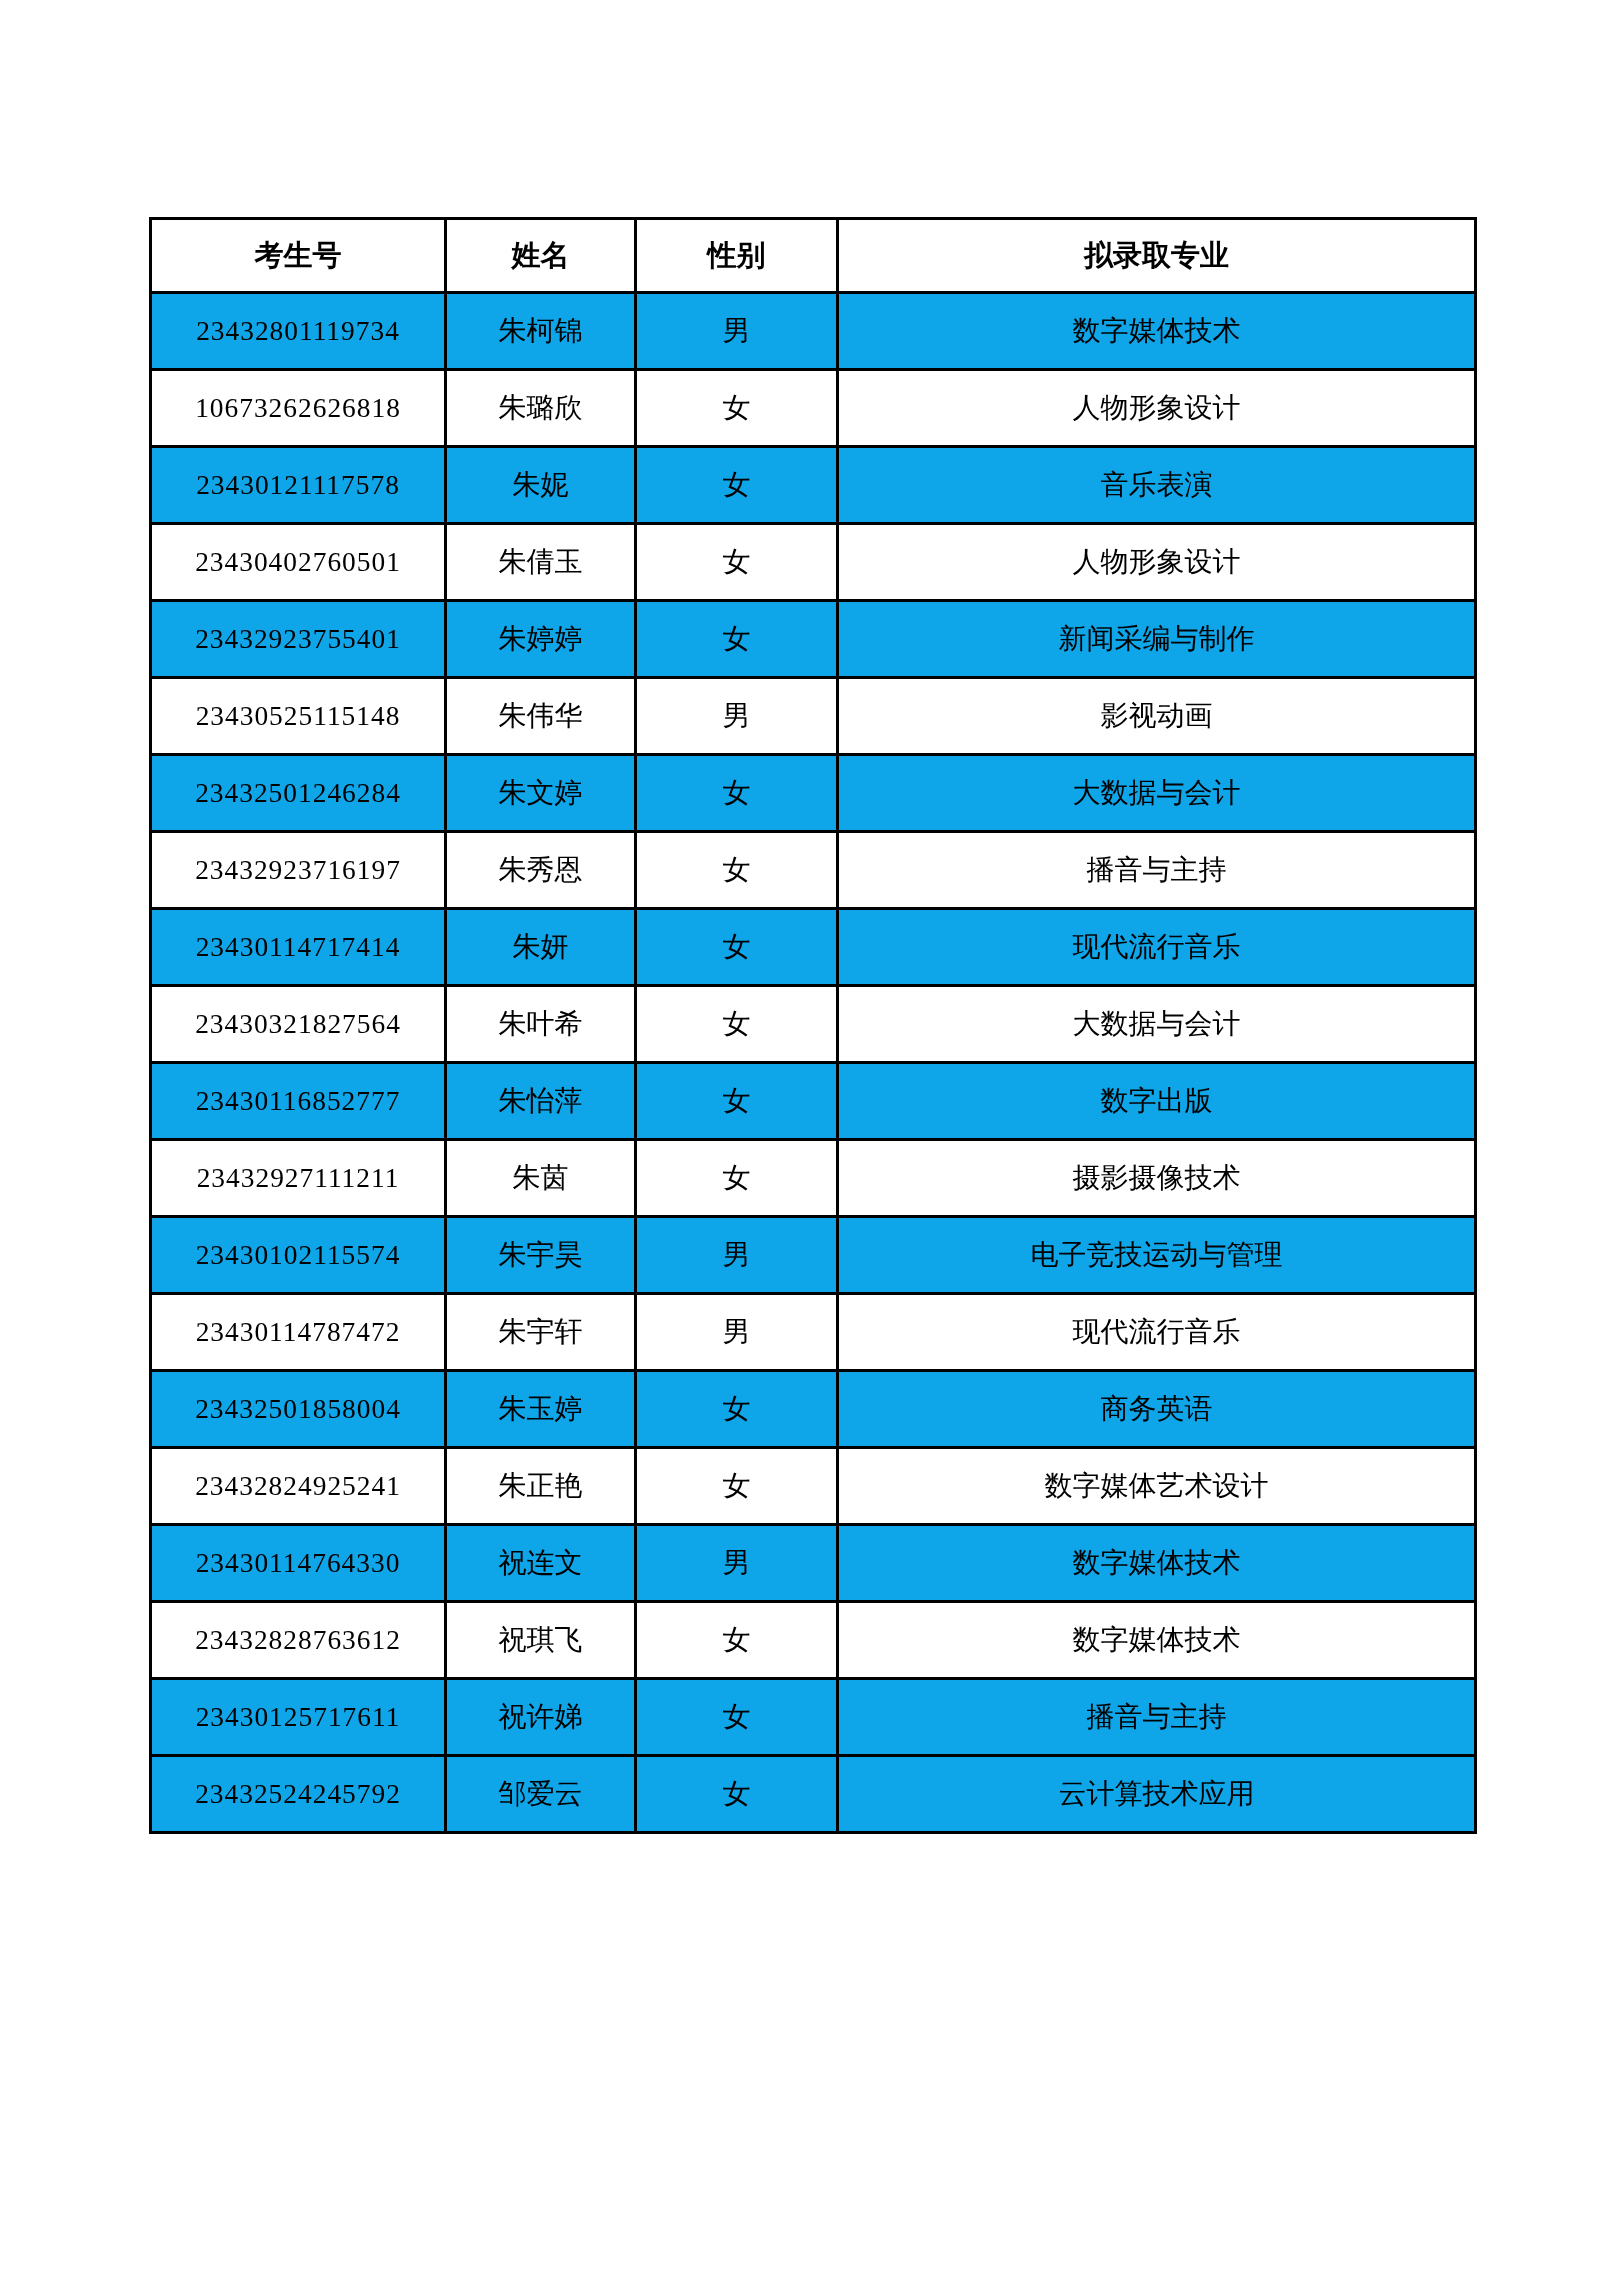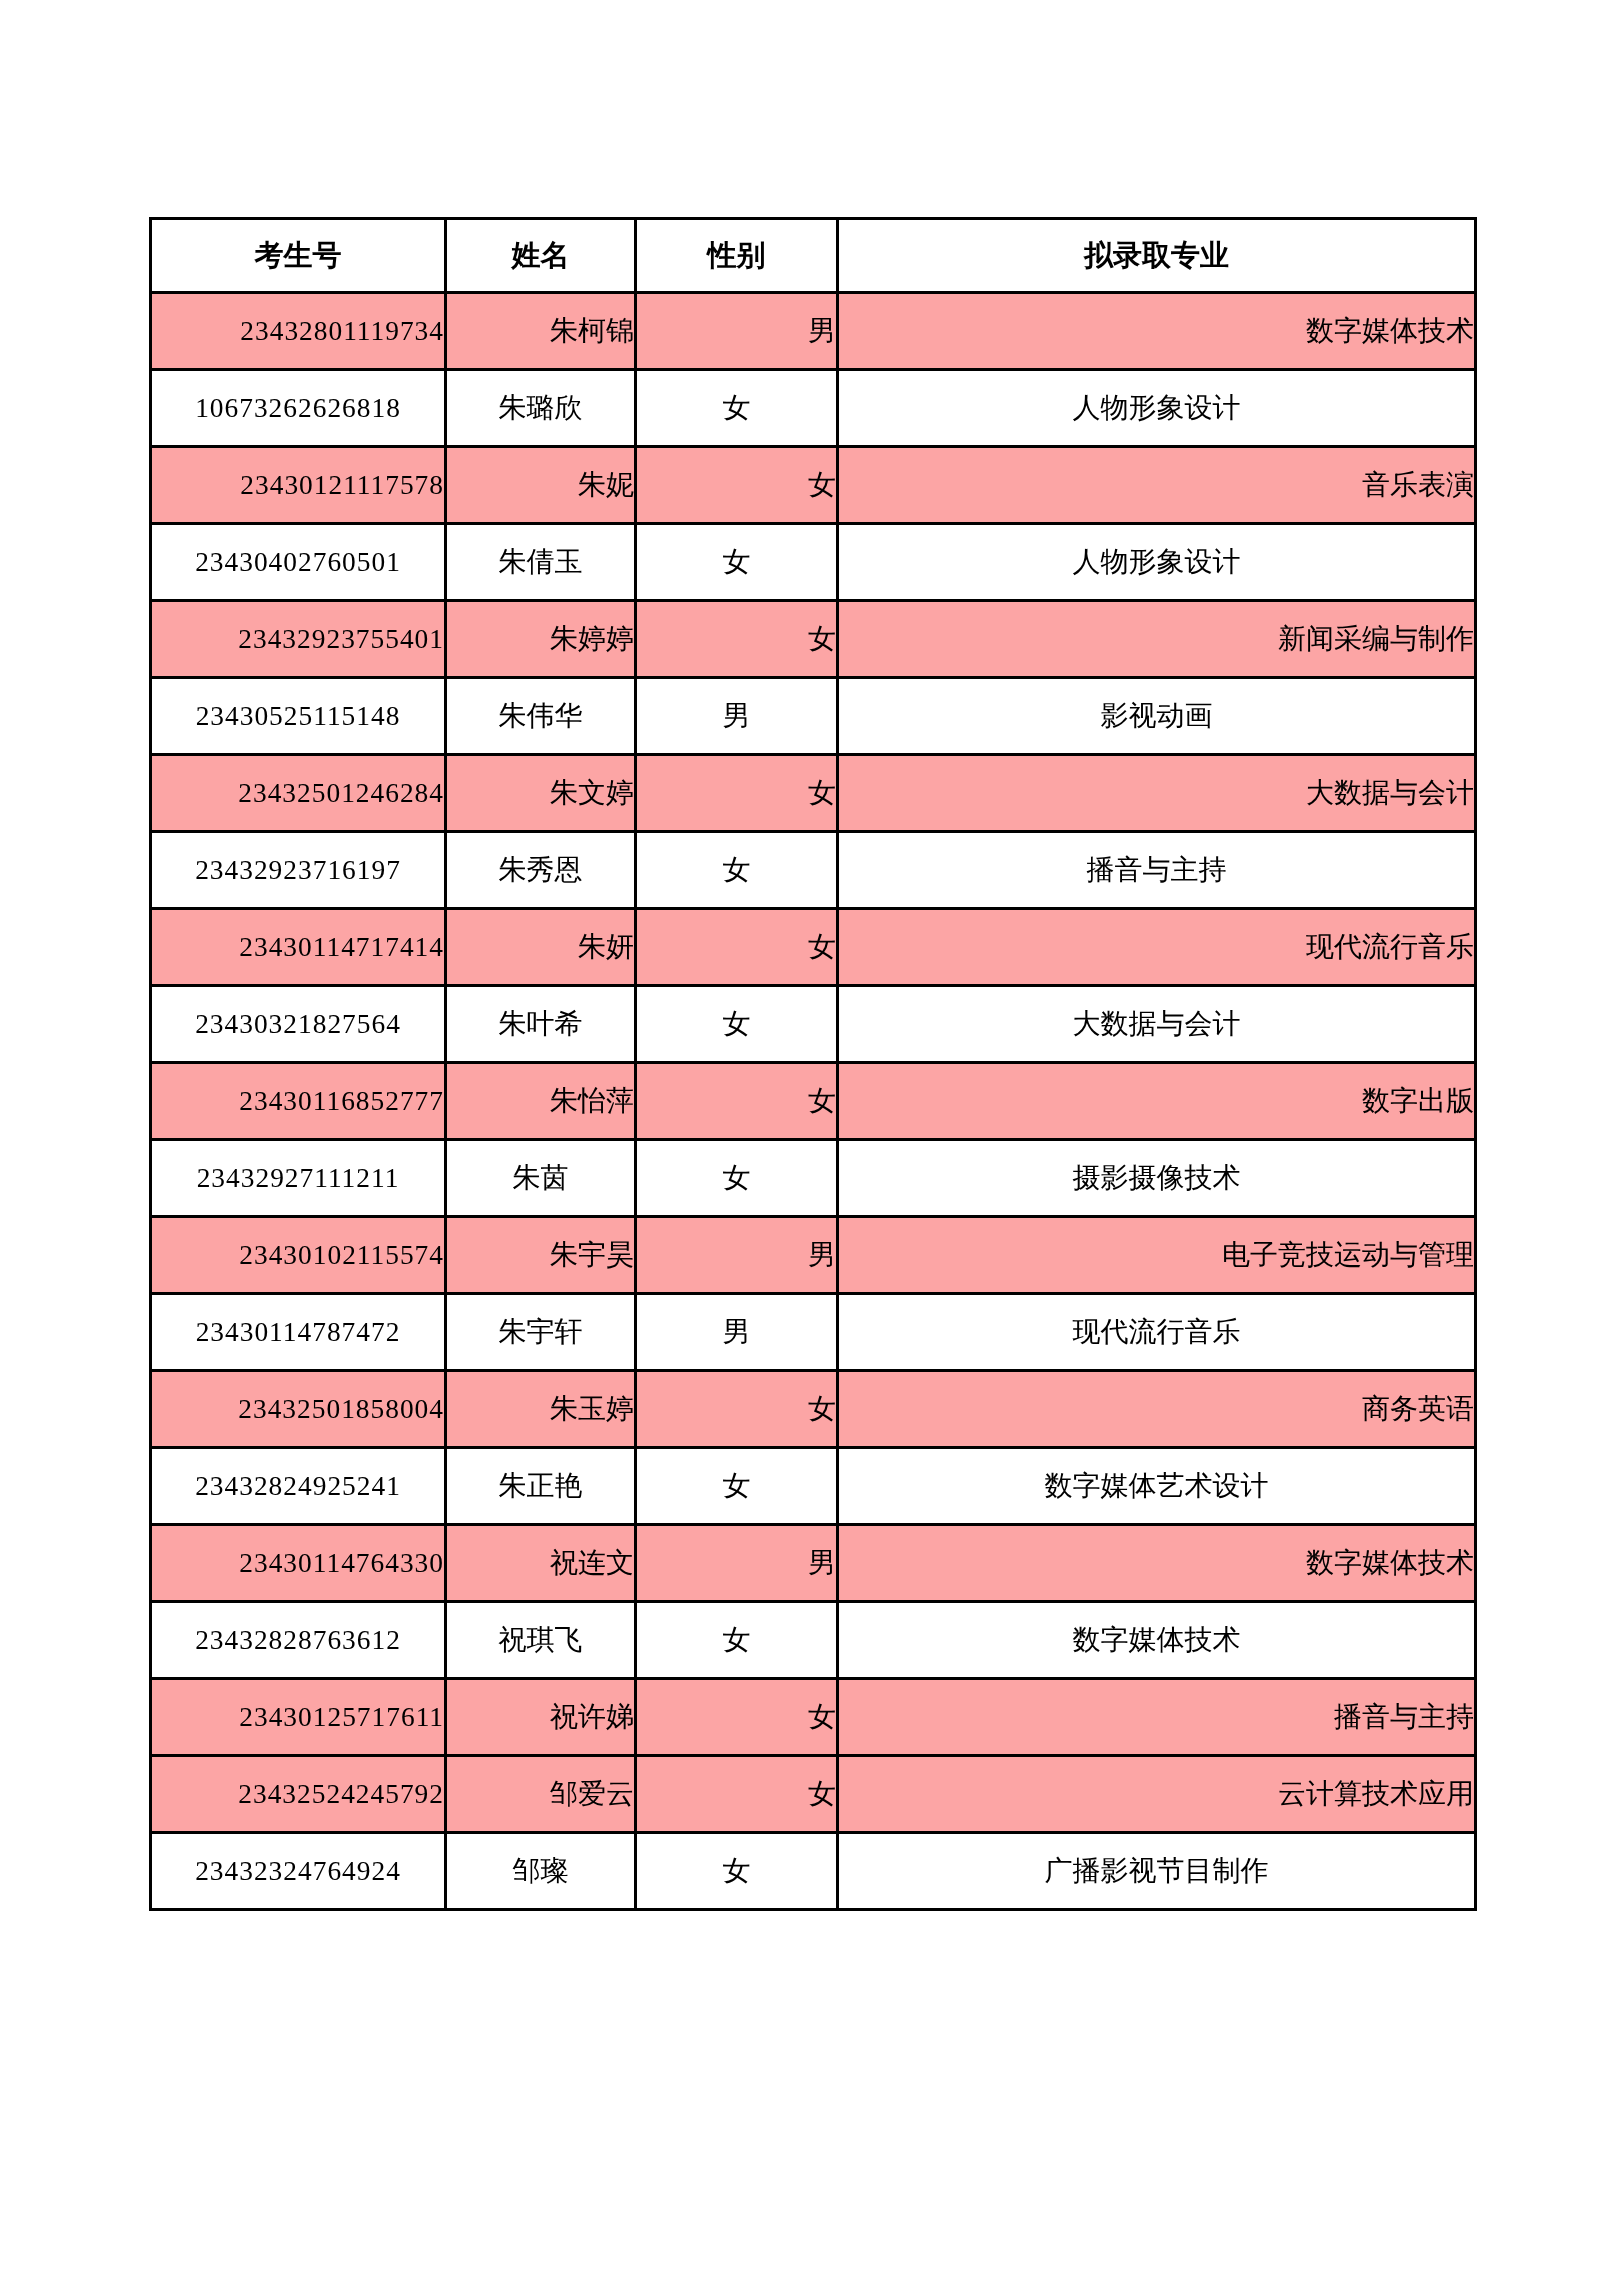--- a/index.html
+++ b/index.html
@@ -52,22 +52,21 @@
     height: 74px;
     font-size: 28px;
     color: #000000;
     background: #ffffff;
   }
   table.admission tbody td.num {
     font-size: 27.4px;
     letter-spacing: 1px;
   }
   table.admission tbody tr.alt td {
-    background: #fca5a5;
-    text-align: right;
+    background: #0ea5e9;
   }
 </style>
 </head>
 <body>
 
 <div class="page">
   <table class="admission">
     <colgroup>
       <col class="c-examno">
       <col class="c-name">
@@ -197,22 +196,16 @@
           <td>祝许娣</td>
           <td>女</td>
           <td>播音与主持</td>
         </tr>
         <tr class="alt">
           <td class="num">23432524245792</td>
           <td>邹爱云</td>
           <td>女</td>
           <td>云计算技术应用</td>
         </tr>
-        <tr>
-          <td class="num">23432324764924</td>
-          <td>邹璨</td>
-          <td>女</td>
-          <td>广播影视节目制作</td>
-        </tr>
       </tbody>
   </table>
 </div>
 
 
 </body></html>

